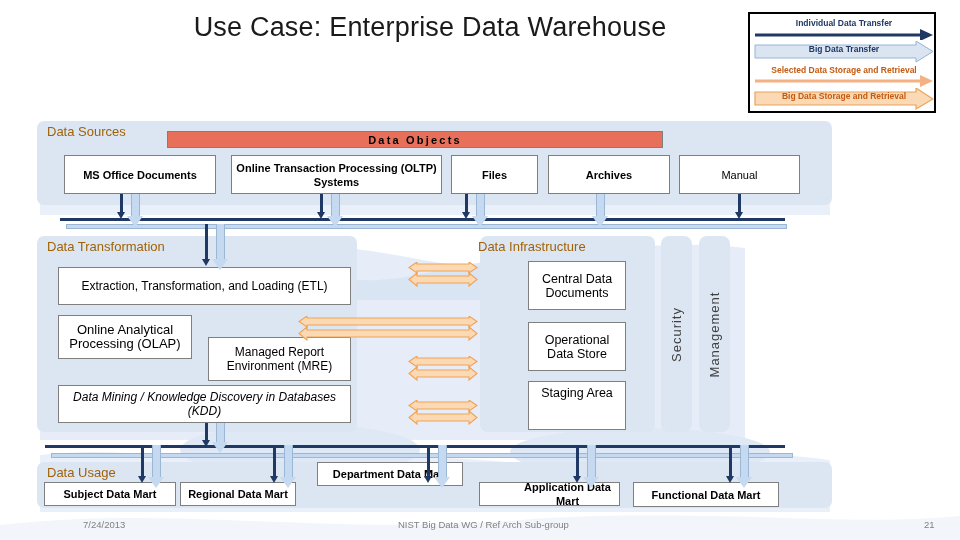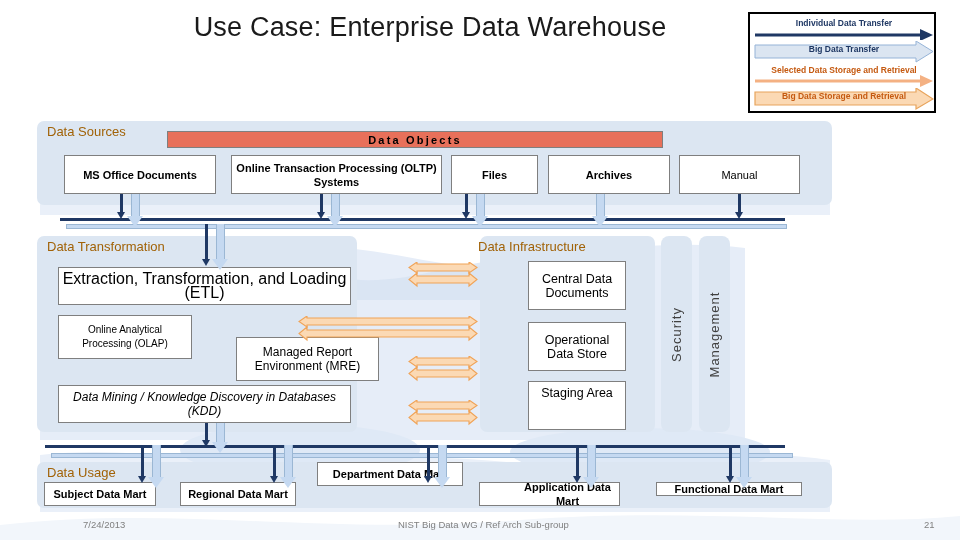--- a/index.html
+++ b/index.html
@@ -207,27 +207,27 @@
 
   <div class="darr" style="left:202px;top:224px;height:42px;">
     <i style="height:35px;"></i>
       <b></b>
     </div>
   <div class="barr" style="left:212px;top:224px;height:46px;">
     <i style="height:35px;"></i>
       <b></b>
     </div>
 
-  <div class="box reg" style="left:58px;top:267px;width:293px;height:38px;font-size:16px;text-align:center;">
+  <div class="box reg" style="left:58px;top:267px;width:293px;height:38px;font-size:12px;text-align:center;">
     <span>Extraction, Transformation, and Loading (ETL)</span>
     </div>
-  <div class="box reg" style="left:58px;top:315px;width:134px;height:44px;font-size:10px;">
+  <div class="box reg" style="left:58px;top:315px;width:134px;height:44px;font-size:13px;">
     <span>Online Analytical Processing (OLAP)</span>
     </div>
-  <div class="box reg" style="left:208px;top:337px;width:143px;height:44px;font-size:12px;margin-left:28px;">
+  <div class="box reg" style="left:208px;top:337px;width:143px;height:44px;font-size:12px;">
     <span>Managed Report Environment (MRE)</span>
     </div>
   <div class="box reg" style="left:58px;top:385px;width:293px;height:38px;font-size:12px;font-style:italic;">
     <span>Data Mining / Knowledge Discovery in Databases (KDD)</span>
     </div>
 
   <div class="panel round" style="left:480px;top:236px;width:175px;height:196px;"></div>
   <div class="sec-title" style="left:478px;top:239px;">Data Infrastructure</div>
 
   <div class="box reg" style="left:528px;top:261px;width:98px;height:49px;font-size:12.5px;">
@@ -320,33 +320,33 @@
 
   <div class="darr" style="left:726px;top:445px;height:38px;">
     <i style="height:31px;"></i>
       <b></b>
     </div>
   <div class="barr" style="left:736px;top:445px;height:43px;">
     <i style="height:32px;"></i>
       <b></b>
     </div>
 
-  <div class="box" style="left:44px;top:482px;width:112px;height:24px;">
+  <div class="box" style="left:44px;top:482px;width:132px;height:24px;">
     <span>Subject Data Mart</span>
     </div>
   <div class="box" style="left:180px;top:482px;width:116px;height:24px;">
     <span>Regional Data Mart</span>
     </div>
   <div class="box" style="left:317px;top:462px;width:146px;height:24px;">
     <span>Department Data Mart</span>
     </div>
   <div class="box" style="left:479px;top:482px;width:141px;height:24px;padding-left:39px;">
     <span>Application Data Mart</span>
     </div>
-  <div class="box" style="left:656px;top:482px;width:146px;height:14px;">
+  <div class="box" style="left:633px;top:482px;width:146px;height:25px;">
     <span>Functional Data Mart</span>
     </div>
 
   <div class="footer" style="left:83px;top:519px;">7/24/2013</div>
   <div class="footer" style="left:398px;top:519px;">NIST Big Data WG / Ref Arch Sub-group</div>
   <div class="footer" style="left:924px;top:519px;">21</div>
 
 </div>
 
 </body></html>

